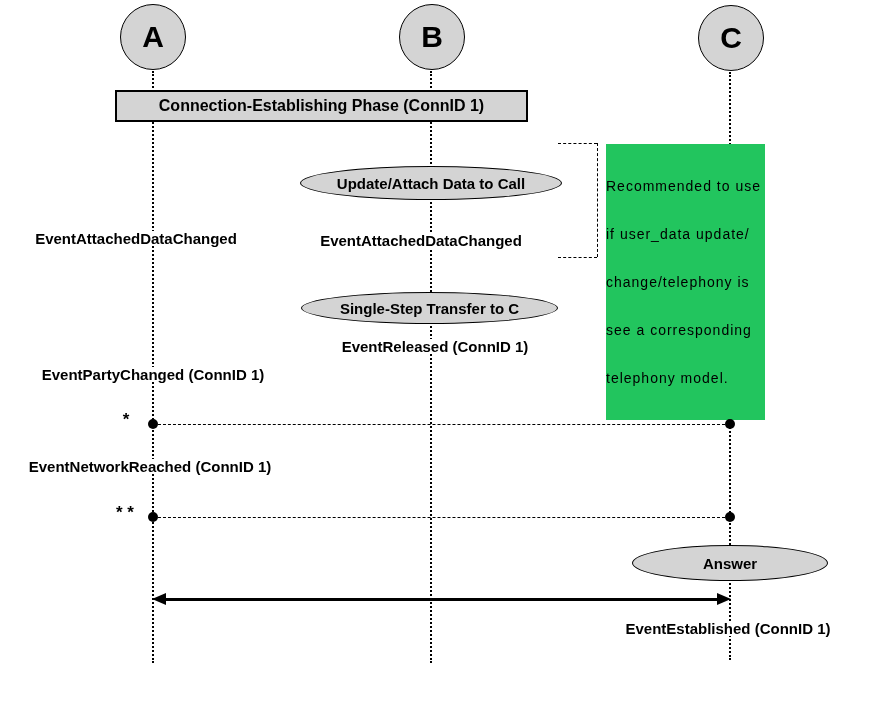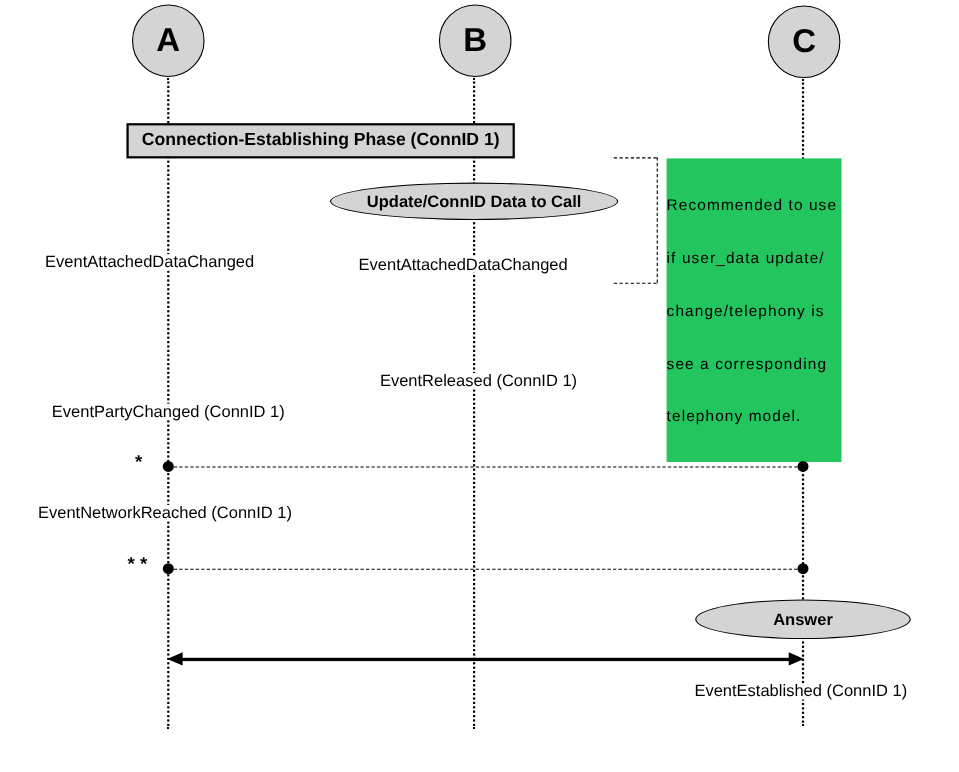--- a/index.html
+++ b/index.html
@@ -18,21 +18,21 @@
     position:absolute;background:#d4d4d4;border:2px solid #000;box-sizing:border-box;
     display:flex;align-items:center;justify-content:center;
     font-weight:bold;font-size:16px;white-space:nowrap;
   }
   .action{
     position:absolute;background:#d4d4d4;border:1px solid #000;border-radius:50%;
     box-sizing:border-box;display:flex;align-items:center;justify-content:center;
     font-weight:bold;font-size:15px;white-space:nowrap;
   }
   .evt{
-    position:absolute;font-weight:normal;font-size:15px;white-space:nowrap;
+    position:absolute;font-weight:bold;font-size:15px;white-space:nowrap;
     transform:translateX(-50%);background:#ffffff;padding:0 2px;line-height:15px;
   }
   .dashline{position:absolute;height:0;border-top:1px dashed #000;}
   .dot{position:absolute;width:10px;height:10px;background:#000;border-radius:50%;}
   .marker{
     position:absolute;font-weight:bold;font-size:17px;line-height:17px;
     transform:translateX(-50%);white-space:pre;
   }
   .arrow-line{position:absolute;height:3px;background:#000;}
   .arrow-head{position:absolute;width:0;height:0;border-top:6px solid transparent;border-bottom:6px solid transparent;}
@@ -57,38 +57,41 @@
   <div class="actor" style="left:120px;top:4px">
     <span>A</span>
   </div>
   <div class="actor" style="left:399px;top:4px">
     <span>B</span>
   </div>
   <div class="actor" style="left:698px;top:5px">
     <span>C</span>
   </div>
 
-  <div class="banner" style="left:115px;top:112px;width:353px;height:32px">
+  <div class="banner" style="left:115px;top:90px;width:413px;height:32px">
     <span>Connection-Establishing Phase (ConnID 1)</span>
   </div>
 
   <div class="bracket-h" style="left:558px;top:143px"></div>
   <div class="bracket-v" style="left:597px;top:143px;height:114px"></div>
   <div class="bracket-h" style="left:558px;top:257px"></div>
 
   <div class="note" style="left:606px;top:144px">
     <div>Recommended to use</div>
     <div>if user_data update/</div>
     <div>change/telephony is</div>
     <div>see a corresponding</div>
     <div>telephony model.</div>
   </div>
 
   <div class="action" style="left:300px;top:166px;width:262px;height:34px">
-    <span>Update/ConnID Data to Call</span>
+    <span>Update/Attach Data to Call</span>
+  </div>
+  <div class="action" style="left:301px;top:292px;width:257px;height:32px">
+    <span>Single-Step Transfer to C</span>
   </div>
   <div class="action" style="left:632px;top:545px;width:196px;height:36px">
     <span>Answer</span>
   </div>
 
   <div class="evt" style="left:136px;top:231px">EventAttachedDataChanged</div>
   <div class="evt" style="left:421px;top:233px">EventAttachedDataChanged</div>
   <div class="evt" style="left:435px;top:339px">EventReleased (ConnID 1)</div>
   <div class="evt" style="left:153px;top:367px">EventPartyChanged (ConnID 1)</div>
   <div class="evt" style="left:150px;top:459px">EventNetworkReached (ConnID 1)</div>

